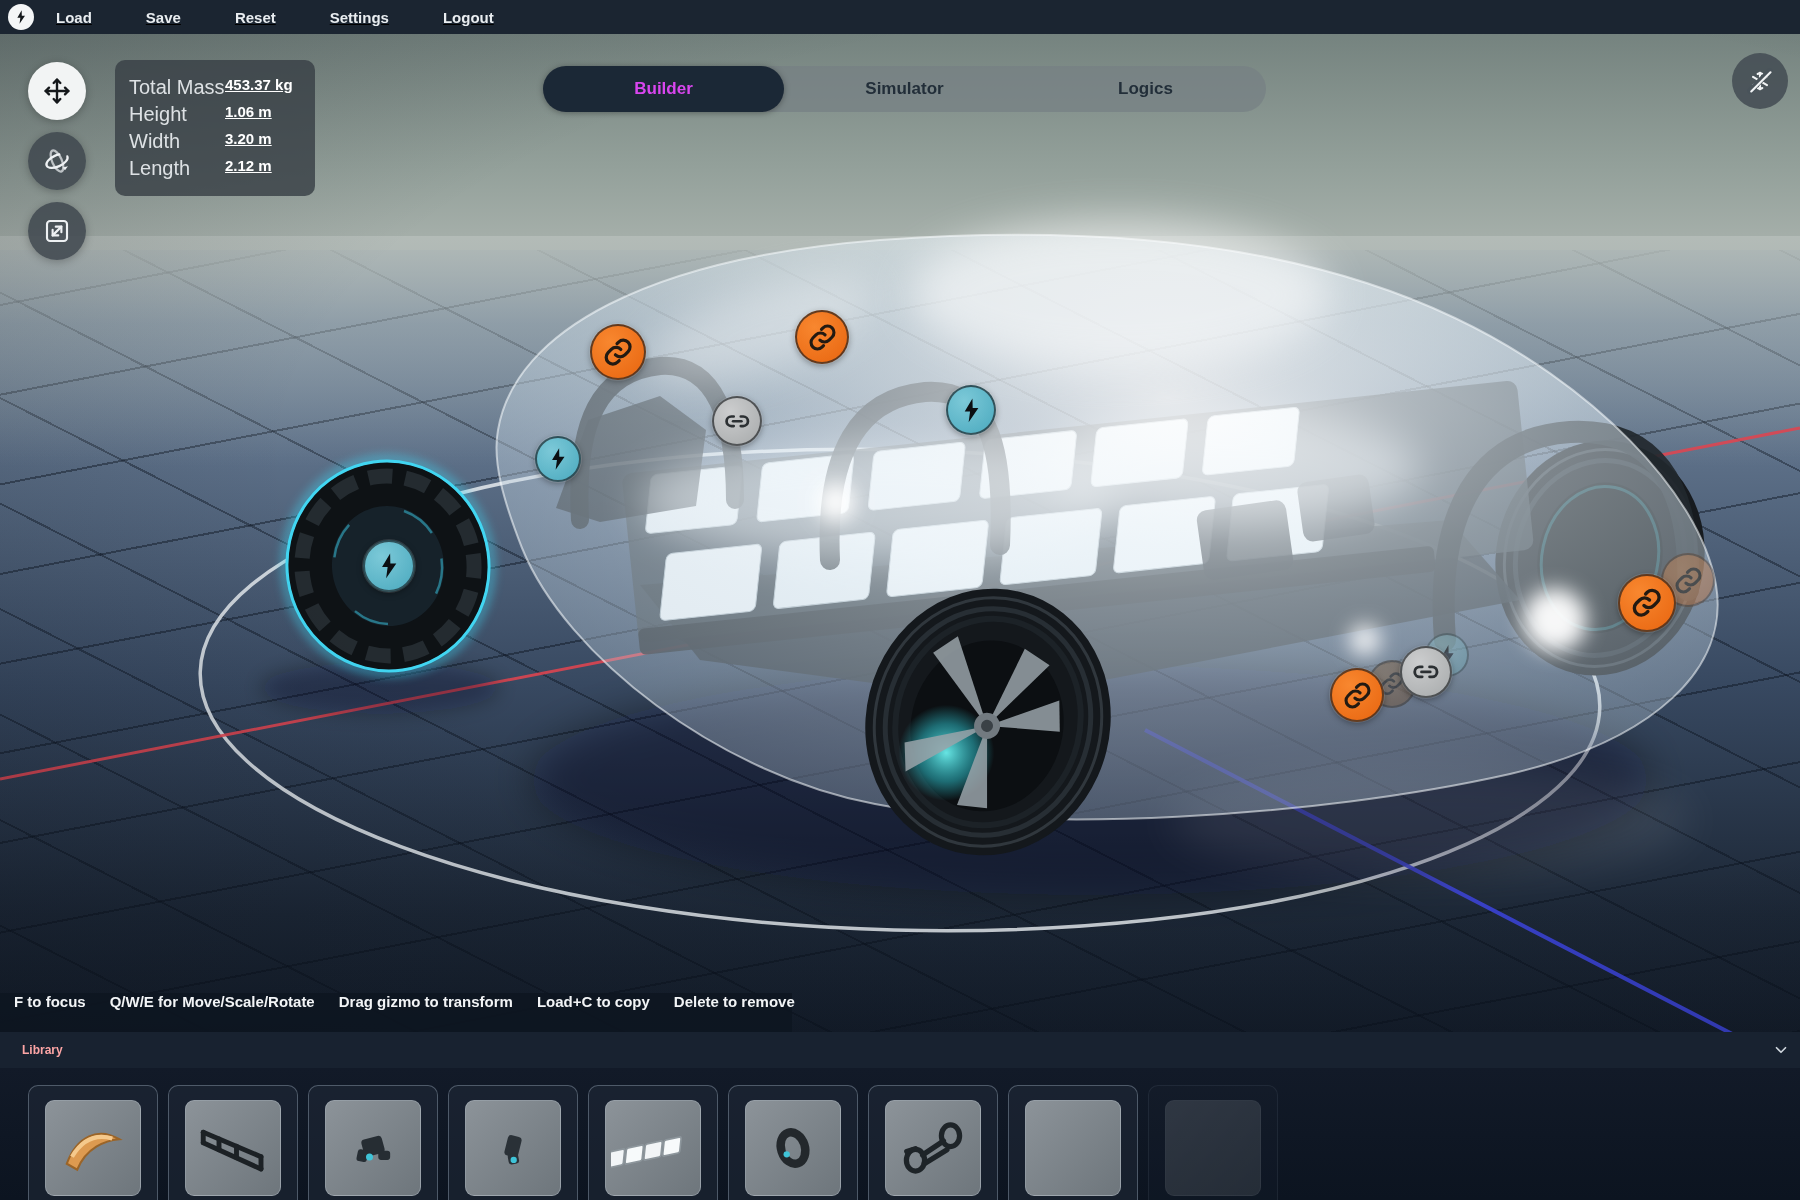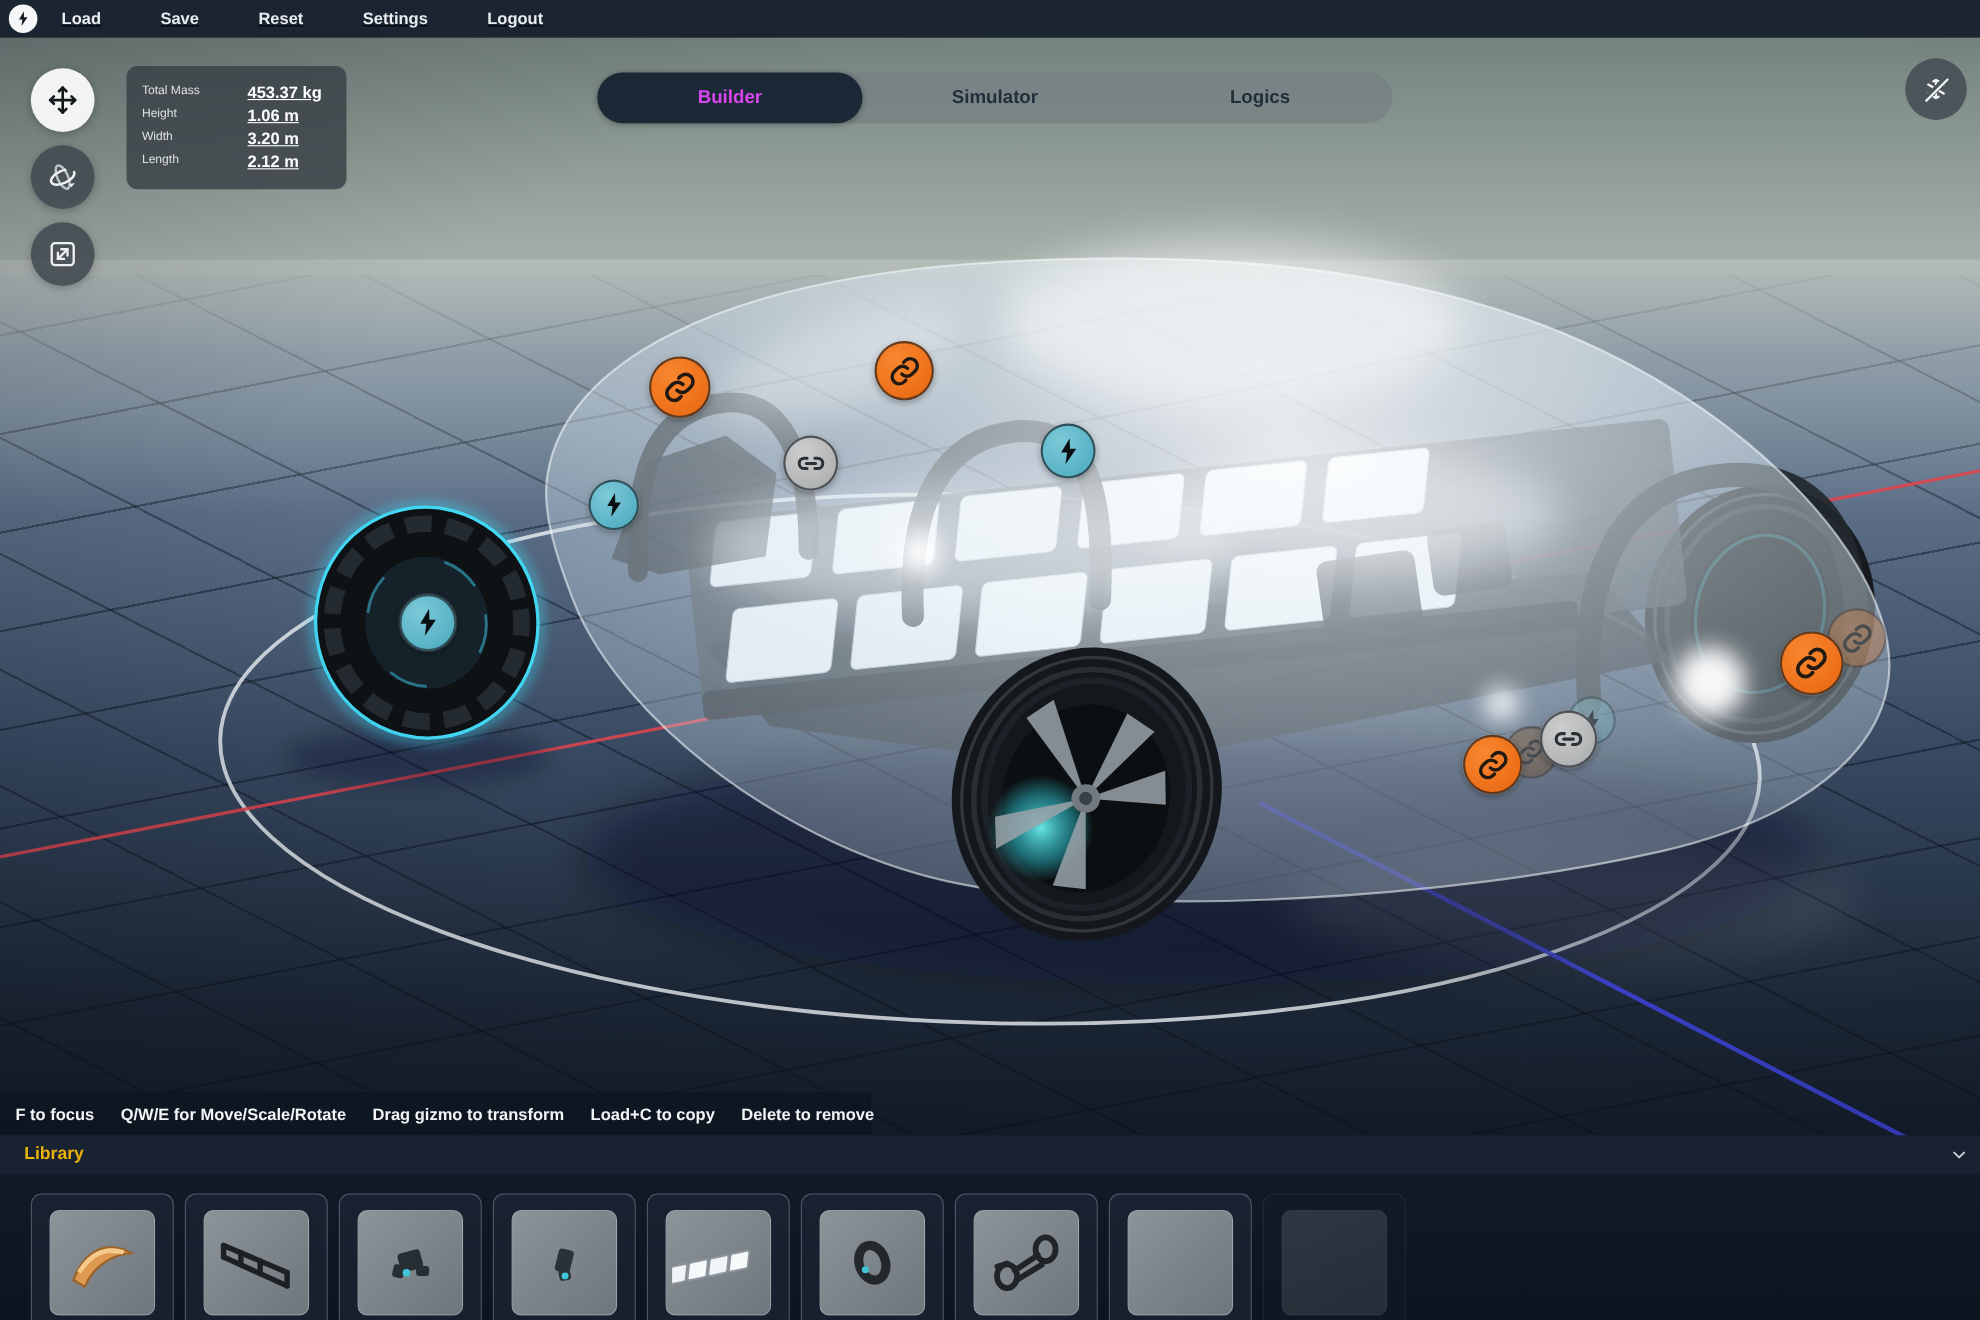--- a/index.html
+++ b/index.html
@@ -35,46 +35,46 @@
   .topbar { position:absolute; left:0; top:0; width:1800px; height:34px; background:#1b2531;
     display:flex; align-items:center; z-index:10;text-decoration:underline; }
   .logo { width:26px; height:26px; border-radius:50%; background:#f4f6f7; margin-left:8px;
     display:flex; align-items:center; justify-content:center; }
   .menu { display:flex; gap:54px; margin-left:22px; }
   .menu-item { color:#e9edf0; font-size:15px; font-weight:bold; cursor:default; }
 
   .stats { position:absolute; left:115px; top:60px; width:200px; padding:12px 14px 12px 14px;
     background:rgba(56,63,69,.82); border-radius:10px; z-index:10; }
   .stats .row { display:flex; margin:4px 0; }
-  .stats .lbl { width:96px; color:#dde1e4; font-size:11px; }
+  .stats .lbl { width:96px; color:#dde1e4; font-size:20px; }
   .stats .val { color:#ffffff; font-size:15px; font-weight:bold;text-decoration:underline; }
 
   .tools { position:absolute; left:28px; top:62px; z-index:10; }
   .tool { width:58px; height:58px; border-radius:50%; margin-bottom:12px;
     display:flex; align-items:center; justify-content:center;
     background:rgba(62,70,77,.85); box-shadow:0 2px 8px rgba(0,0,0,.25); }
   .tool.active { background:#f2f4f4; }
 
   .tabs { position:absolute; left:543px; top:66px; width:723px; height:46px; border-radius:23px;
     background:rgba(118,128,131,.72); display:flex; z-index:10; }
   .tab { flex:1; display:flex; align-items:center; justify-content:center;
     color:#222e39; font-size:17px; font-weight:bold; border-radius:23px; }
   .tab.active { background:#1b2836; color:#d946ef; box-shadow:0 1px 6px rgba(0,0,0,.35); }
 
   .snapbtn { position:absolute; left:1732px; top:53px; width:56px; height:56px; border-radius:50%;
     background:rgba(70,79,85,.9); display:flex; align-items:center; justify-content:center; z-index:10; }
 
   .hintbar { position:absolute; left:0; top:993px; width:792px; height:40px;
-    background:rgba(13,21,32,.84); display:flex; align-items:center; padding:0 14px; z-index:10; }
+    background:rgba(13,21,32,.84); display:flex; padding:0 14px; z-index:10; }
   .hint { color:#f2f4f6; font-size:15px; font-weight:bold; white-space:nowrap; }
   .hsep { width:1px; height:18px; background:#5c6774; margin:0 12px; }
 
   .libheader { position:absolute; left:0; top:1032px; width:1800px; height:36px; background:#182230;
     display:flex; align-items:center; z-index:10; }
-  .libtitle { color:#eab308; font-size:16px; margin-left:22px; font-weight:bold; }
+  .libtitle { color:#fca5a5; font-size:12px; margin-left:22px; font-weight:bold; }
   .libchevron { position:absolute; right:10px; top:9px; }
   .libcontent { position:absolute; left:0; top:1068px; width:1800px; height:132px; overflow:hidden;
     background:linear-gradient(to bottom,#121a28,#0c1420); z-index:10; }
   .cards { display:flex; gap:10px; padding-left:28px; margin-top:17px; }
   .card { width:130px; height:150px; flex:none; border:1px solid rgba(145,160,175,.45); border-radius:10px;
     background:rgba(32,42,56,.55); display:flex; flex-direction:column; align-items:center; }
   .card.faint { opacity:.25; }
   .thumb { width:96px; height:96px; margin-top:14px; border-radius:9px; border:1px solid rgba(190,200,210,.4);
     background:linear-gradient(135deg,#8c9399,#6e767c); display:flex; align-items:center; justify-content:center; }
   .thumb svg { width:84px; height:84px; }

